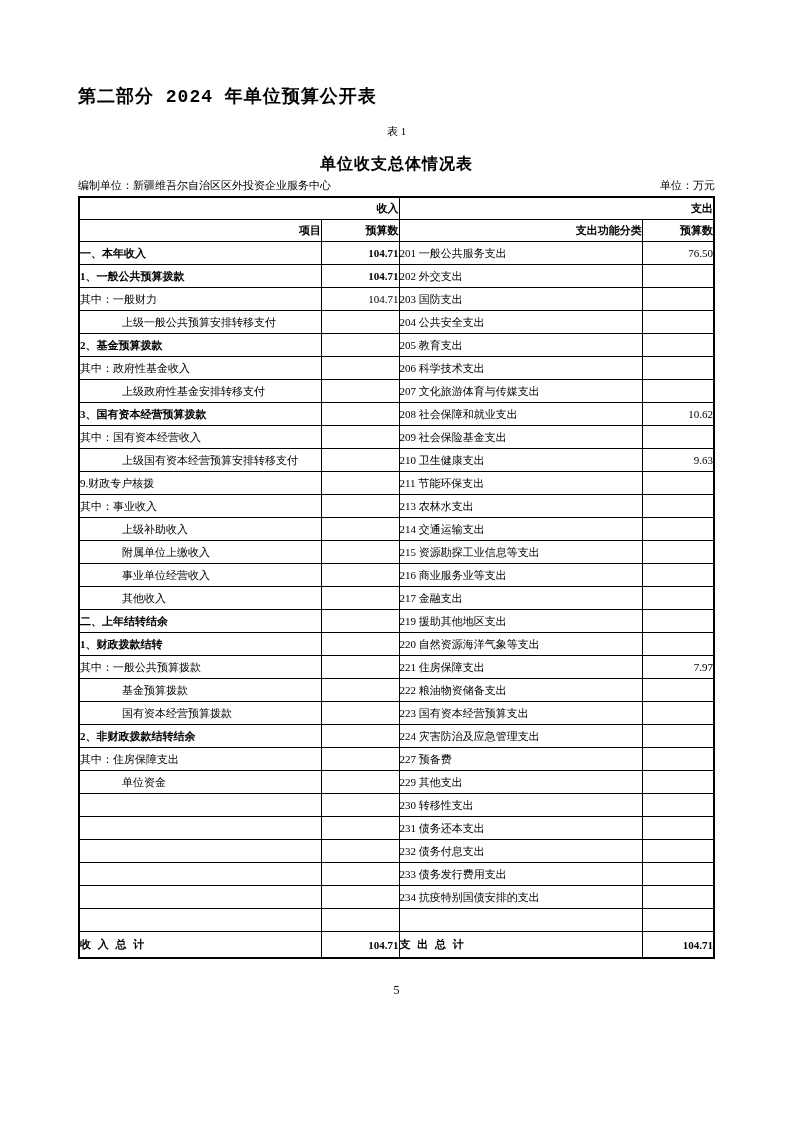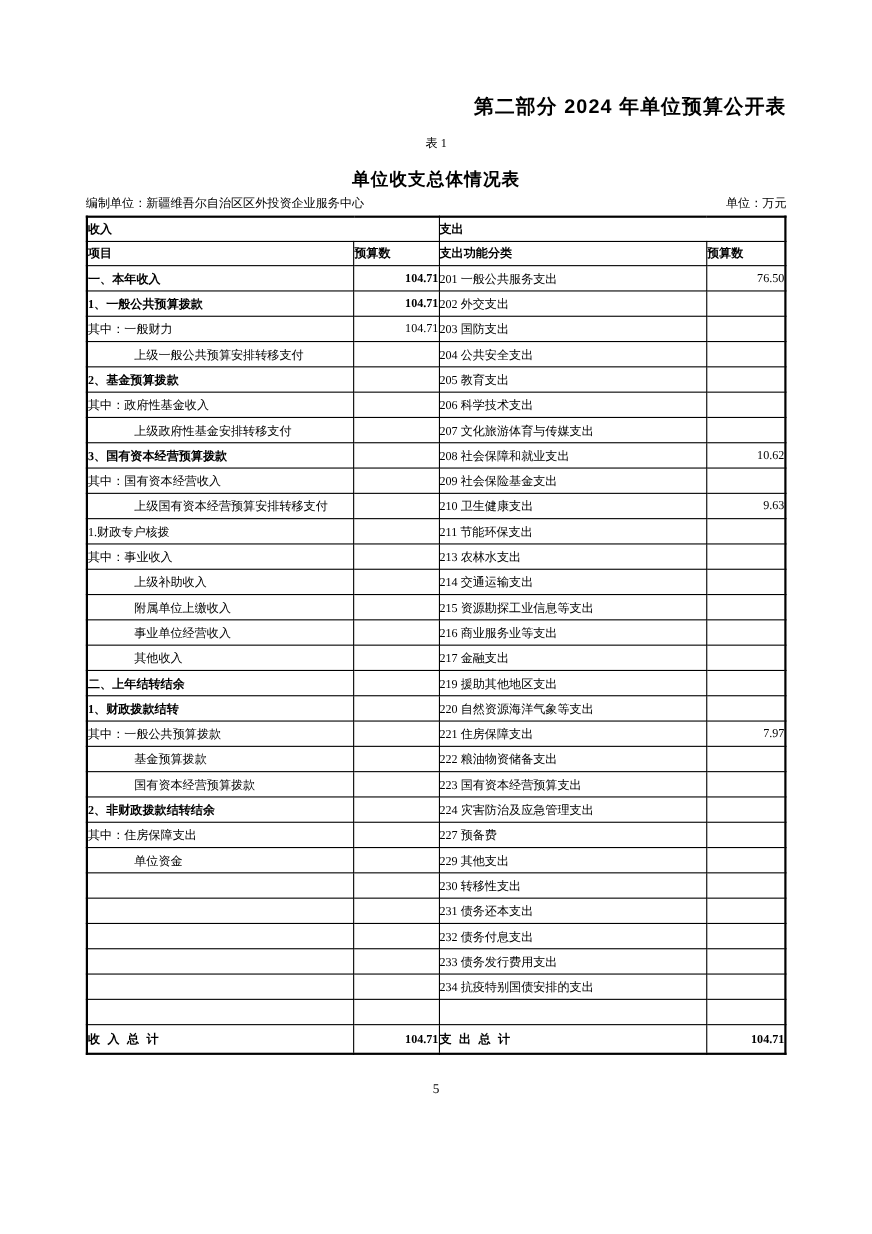--- a/index.html
+++ b/index.html
@@ -3,43 +3,43 @@
 <meta charset="utf-8">
 <style>
   html,body{margin:0;padding:0;background:#e8e8e8;}
   .sheet{
     width:793px;height:1122px;background:#ffffff;position:relative;
     margin:0 auto;overflow:hidden;color:#000;
     font-family:"Liberation Serif","DejaVu Serif",serif;
   }
   .content{padding:0 78px;}
   .part-title{
-    margin:86px 0 0 0;text-align:right;
-    font-family:Liberation Sans, sans-serif;
+    margin:86px 0 0 0;text-align:left;
+    font-family:Liberation Mono, monospace;
     font-size:18px;line-height:22px;font-weight:bold;letter-spacing:1px;
   }
   .table-label{margin-top:16px;font-size:11px;line-height:14px;text-align:center;}
   .table-title{
     margin:16px 0 0 0;text-align:center;
     font-family:Liberation Serif, serif;
     font-size:16px;line-height:20px;font-weight:bold;letter-spacing:1px;
   }
   .meta-row{
     margin-top:4px;display:flex;justify-content:space-between;
     font-size:11px;line-height:14px;
   }
   table.budget{
     width:100%;border-collapse:collapse;table-layout:fixed;
     margin-top:4px;border:2px solid #000;
   }
   table.budget th, table.budget td{
     border:1px solid #000;font-size:11px;padding:0;overflow:hidden;
     white-space:nowrap;
   }
-  thead th{font-weight:bold;text-align:left;height:21px;}
+  thead th{font-weight:bold;text-align:right;height:21px;}
   thead tr.cols th{border-bottom:1.5px solid #000;}
   tbody td{height:22px;}
   td.item{text-align:left;padding-left:4px;}
   td.item.ind{padding-left:42px;}
   td.func{text-align:left;padding-left:4px;}
   td.num{text-align:right;padding-right:3px;}
   .b{font-weight:bold;}
   tfoot td{height:25px;font-weight:bold;border-top:1.5px solid #000;}
   tfoot td.total-label{letter-spacing:2px;}
   .page-number{margin-top:24px;text-align:center;font-size:12px;}
@@ -135,21 +135,21 @@
             <td class="func">209 社会保险基金支出</td>
             <td class="num"></td>
           </tr>
           <tr>
             <td class="item ind">上级国有资本经营预算安排转移支付</td>
             <td class="num"></td>
             <td class="func">210 卫生健康支出</td>
             <td class="num">9.63</td>
           </tr>
           <tr>
-            <td class="item">1.财政专户核拨</td>
+            <td class="item">9.财政专户核拨</td>
             <td class="num"></td>
             <td class="func">211 节能环保支出</td>
             <td class="num"></td>
           </tr>
           <tr>
             <td class="item">其中：事业收入</td>
             <td class="num"></td>
             <td class="func">213 农林水支出</td>
             <td class="num"></td>
           </tr>

